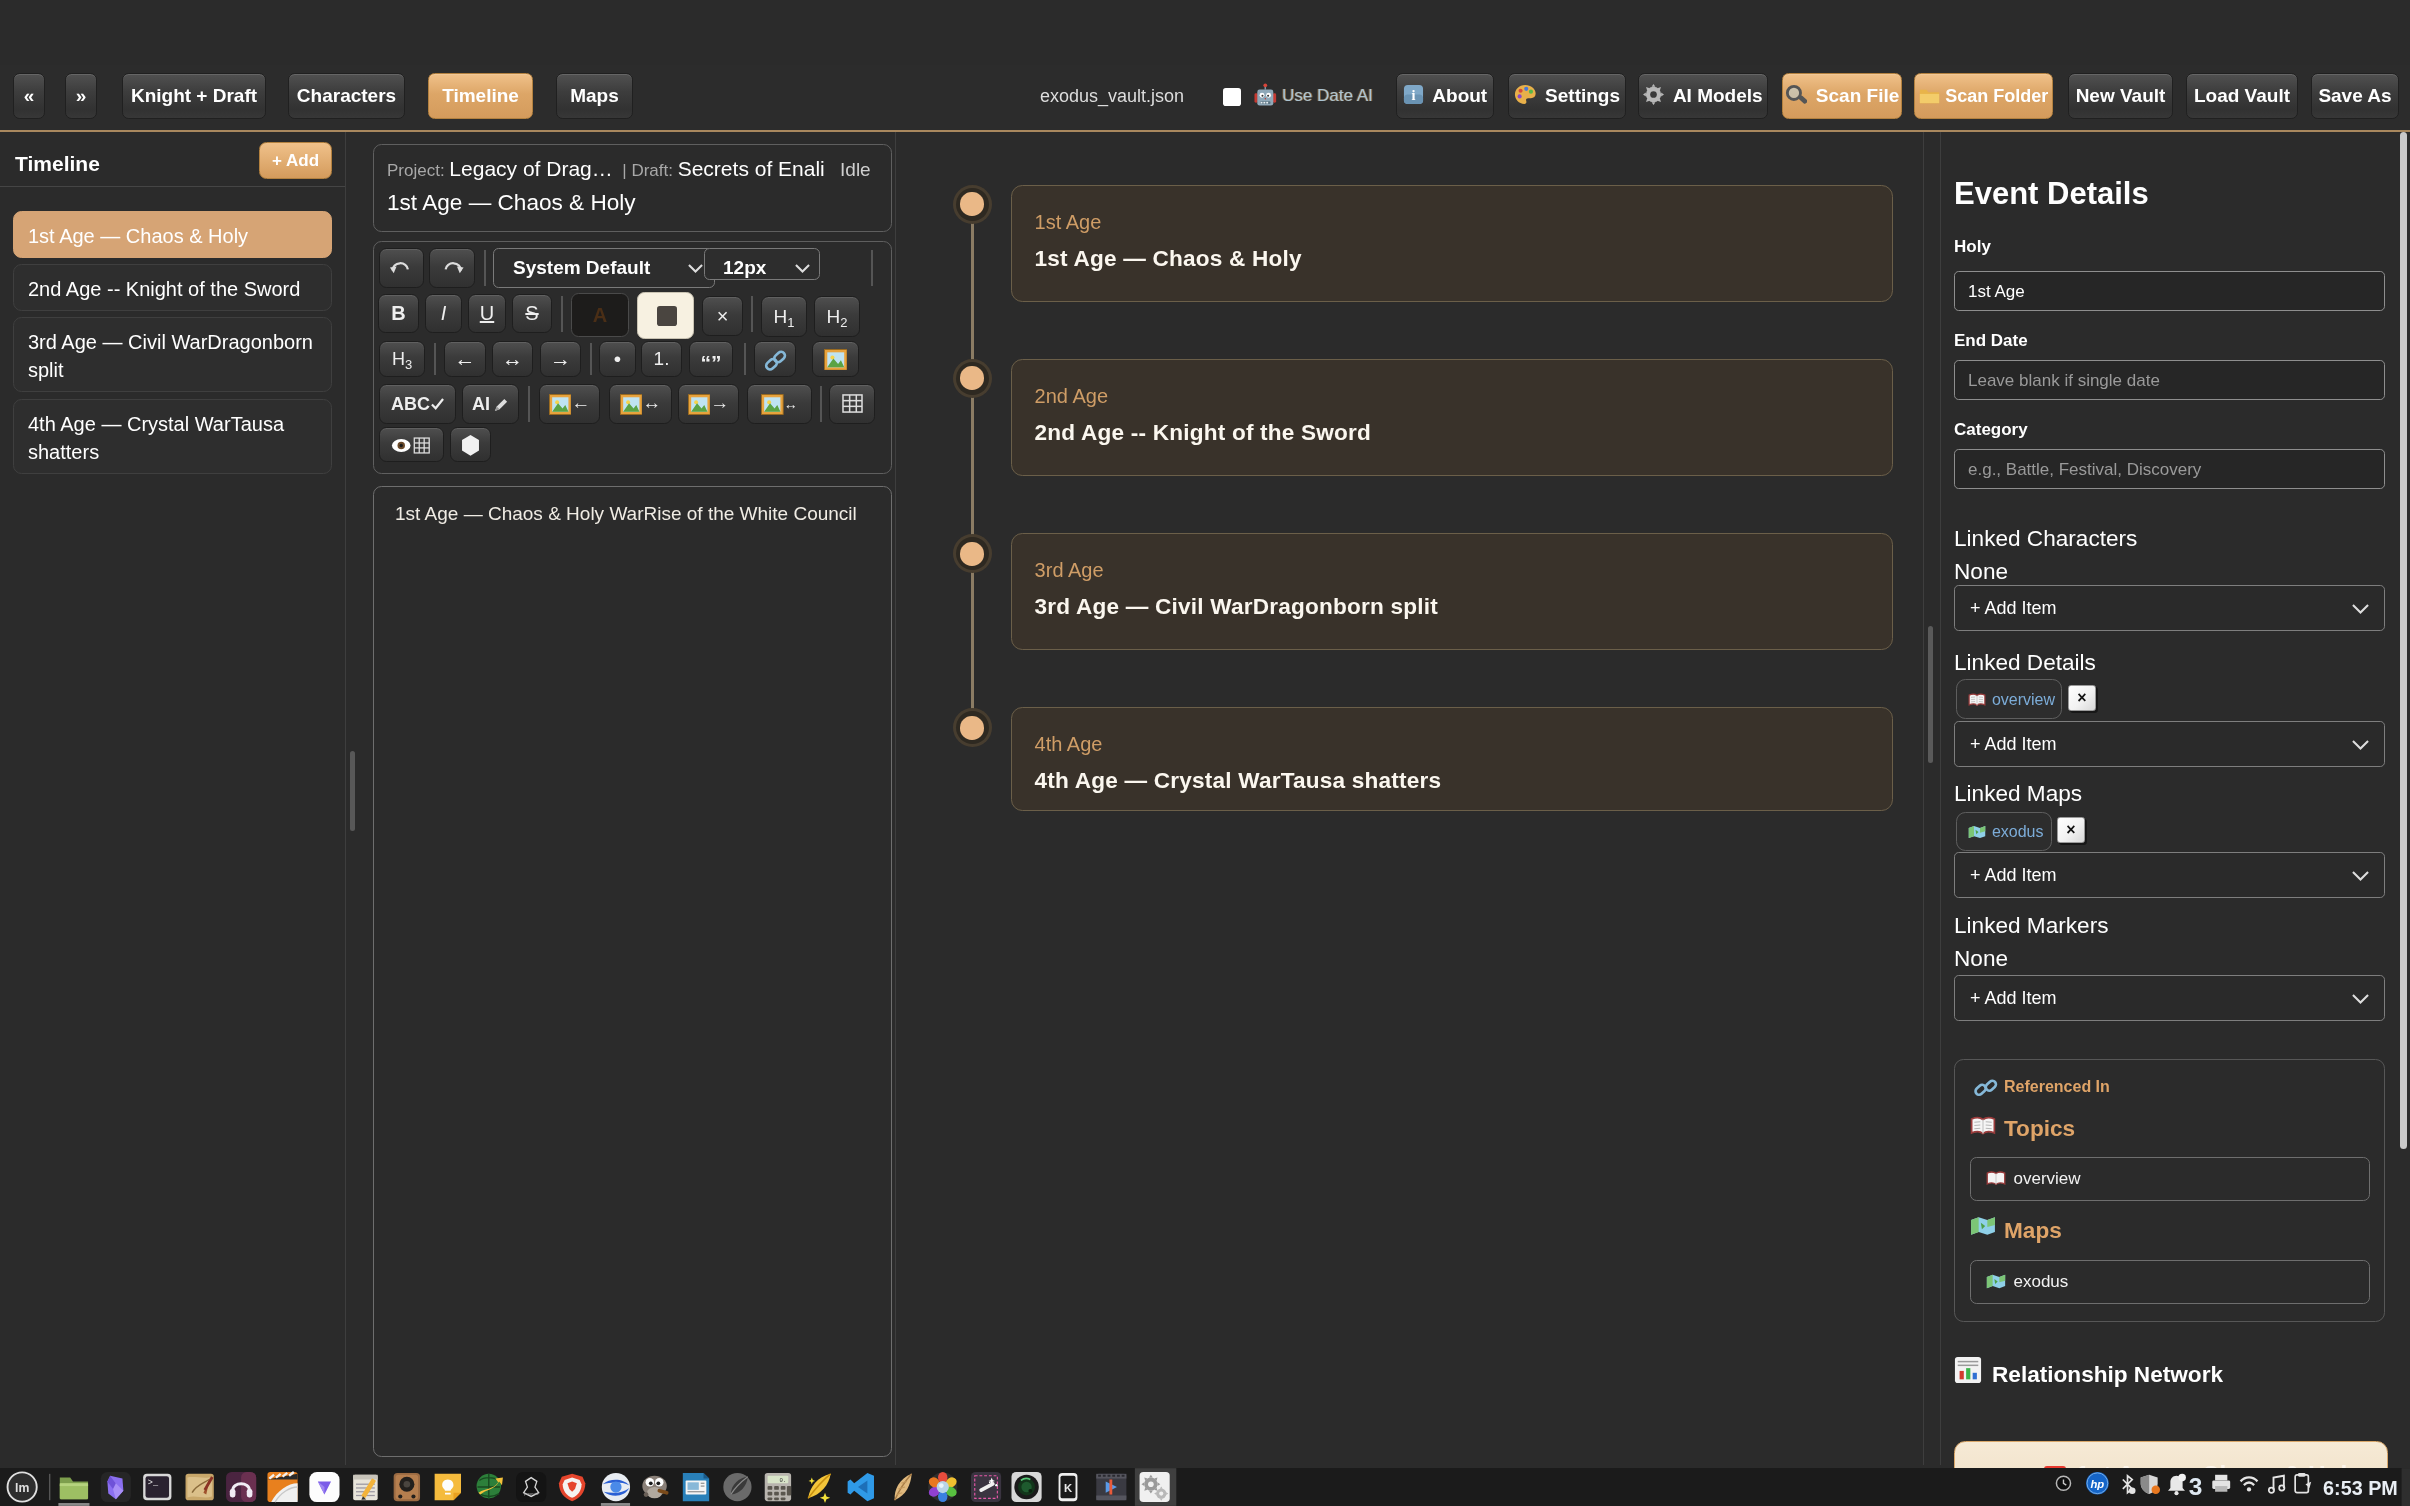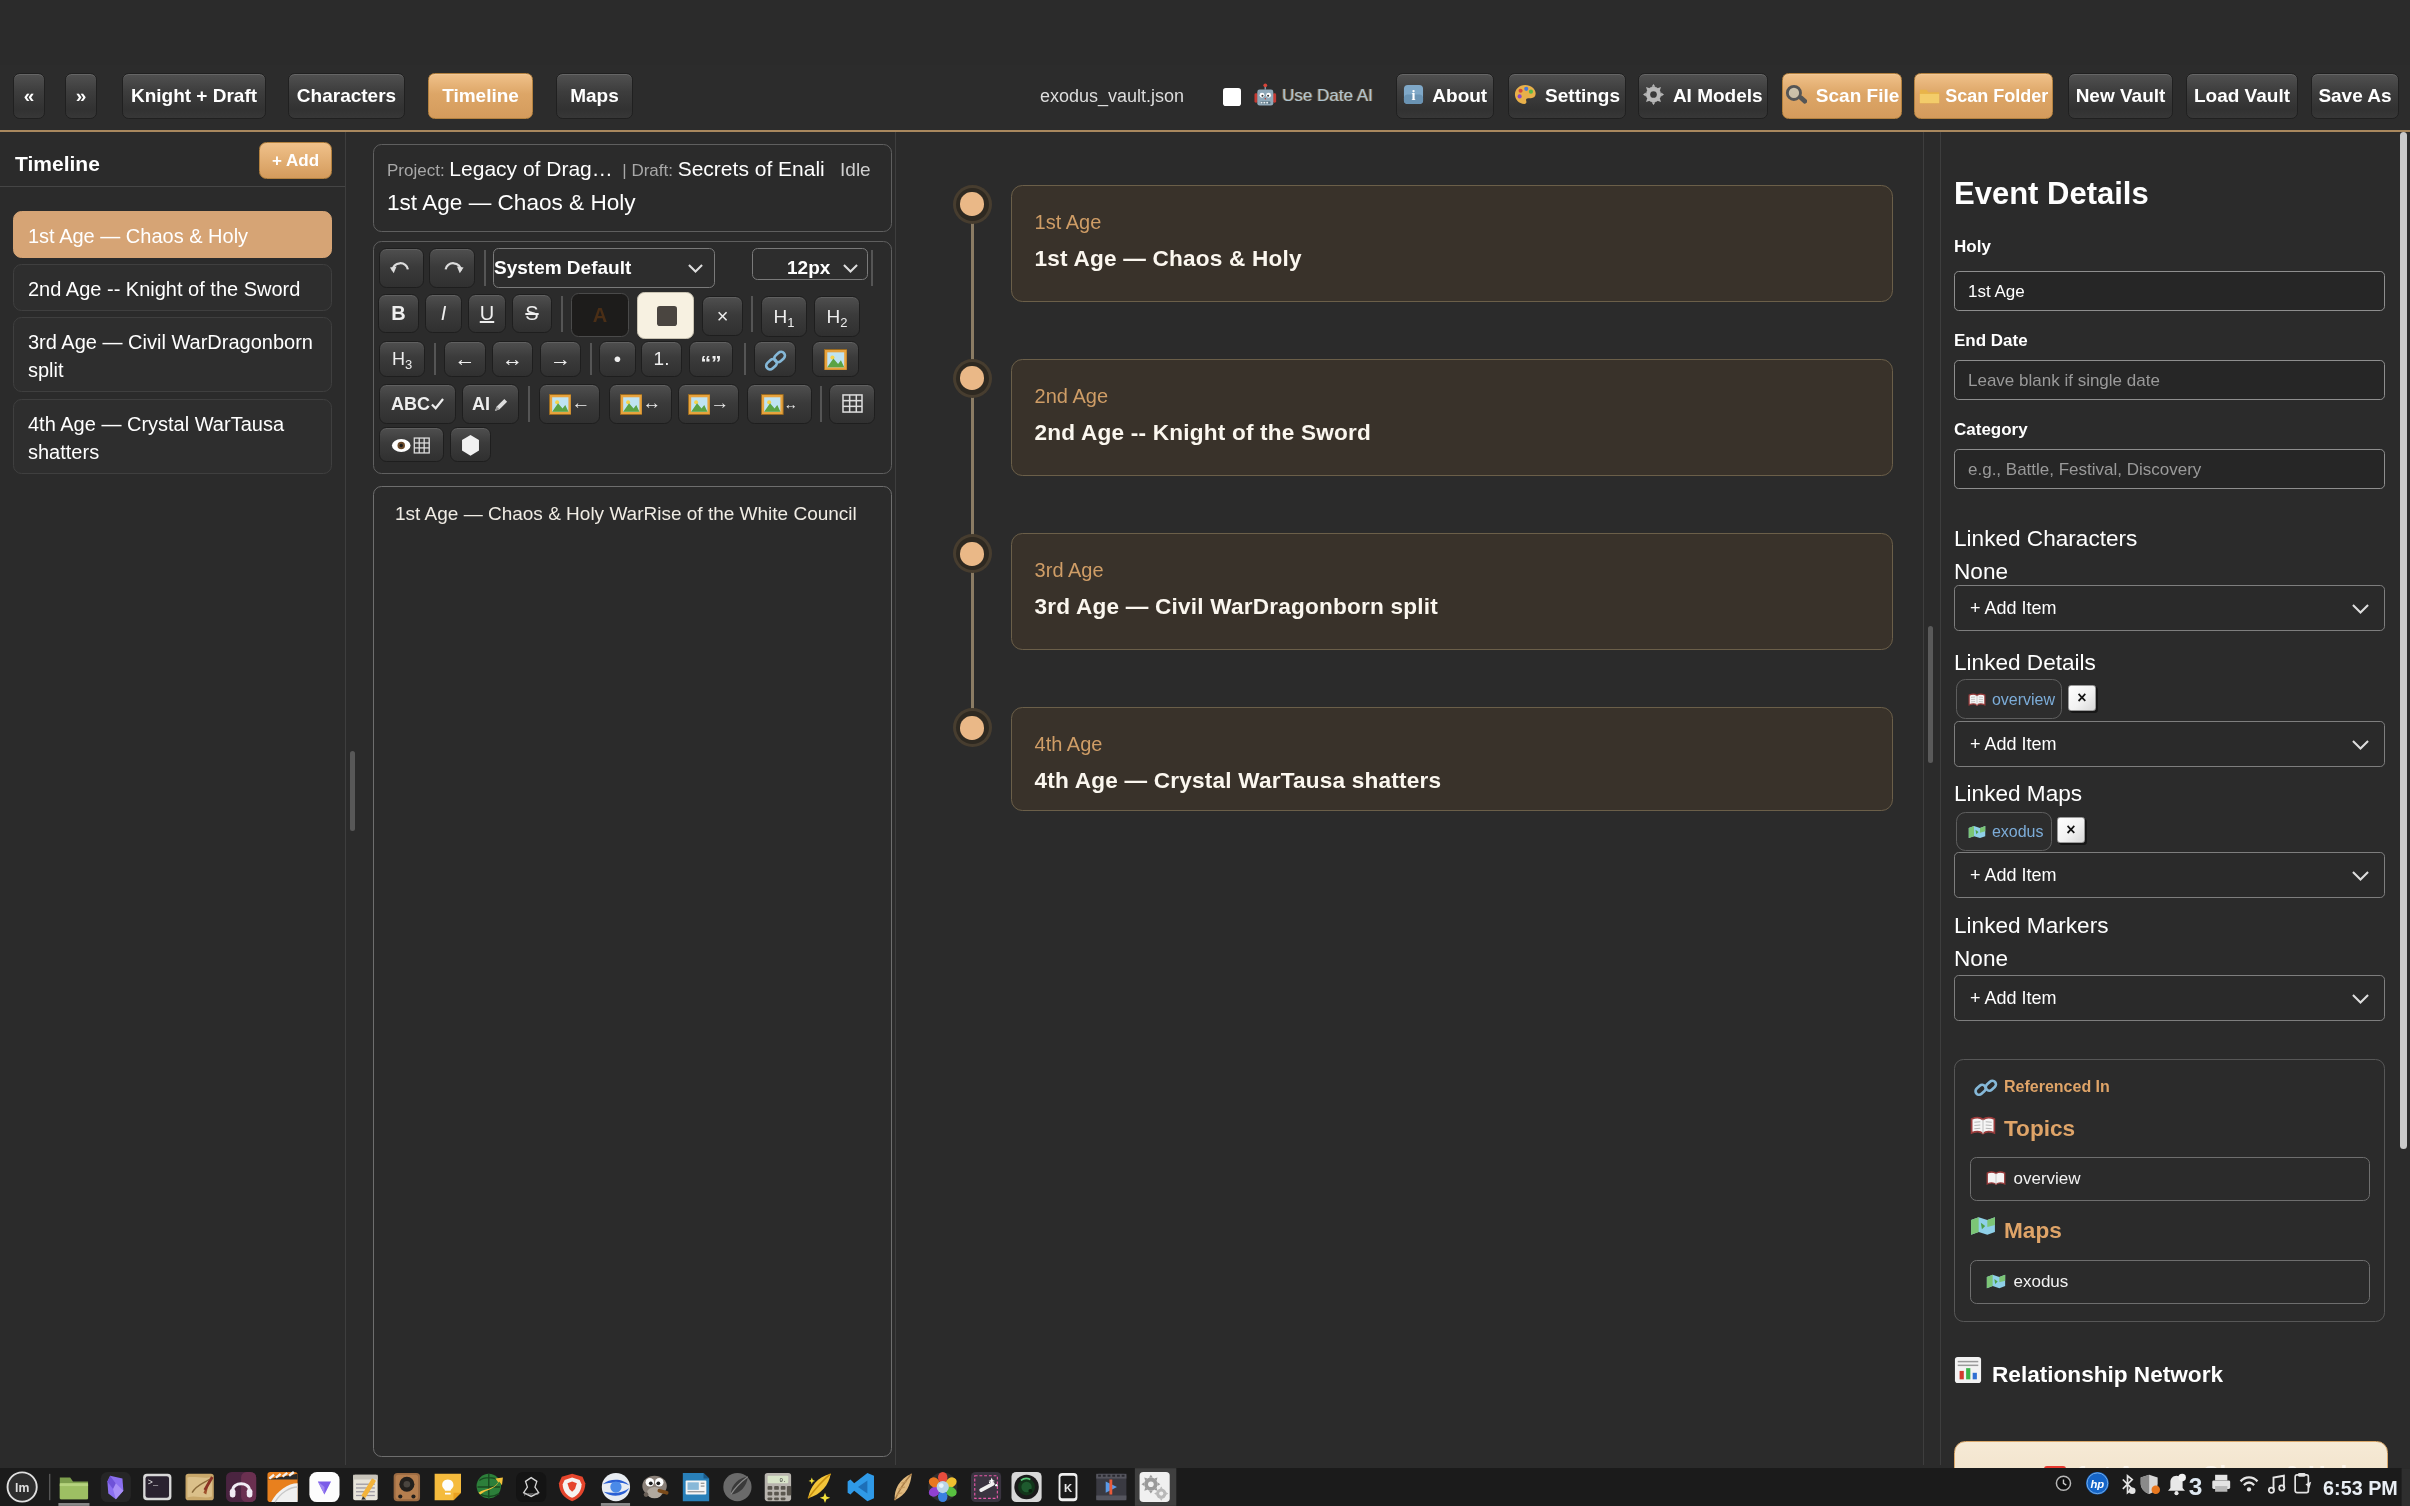--- a/index.html
+++ b/index.html
@@ -147,24 +147,24 @@
 
       <div class="ebtn" style="left:379px; top:116px; width:45px; height:40px;"><svg width="24.5" height="19" viewBox="0 0 26 20" style="margin-top:9.4px;">
             <path d="M4 13 A 8 7 0 0 1 20 12" fill="none" stroke="#ddd" stroke-width="2.4"></path>
             <path d="M1 10 L8 9 L5 16 Z" fill="#ddd"></path>
           </svg></div>
       <div class="ebtn" style="left:429px; top:116px; width:46px; height:40px;"><svg width="24.5" height="19" viewBox="0 0 26 20" style="margin-top:9.4px;">
             <path d="M22 13 A 8 7 0 0 0 6 12" fill="none" stroke="#ddd" stroke-width="2.4"></path>
             <path d="M25 10 L18 9 L21 16 Z" fill="#ddd"></path>
           </svg></div>
       <div class="abs" style="left:484px; top:118px; width:1.9px; height:36px; background:#555;"></div>
-      <div class="abs" style="left:493px; top:116px; width:222px; height:40px; background:#2d2d2d; border:0.9px solid #7a7a7a; border-radius:5.6px; color:#fff; font-size:19px; font-weight:bold; line-height:38px; ">System Default<svg width="15" height="9.4" viewBox="0 0 16 10" style="position:absolute; right:11.3px; top:15px;">
+      <div class="abs" style="left:493px; top:116px; width:222px; height:40px; background:#2d2d2d; border:0.9px solid #7a7a7a; border-radius:5.6px; color:#fff; font-size:19px; font-weight:bold; line-height:38px; padding-left:19px;">System Default<svg width="15" height="9.4" viewBox="0 0 16 10" style="position:absolute; right:11.3px; top:15px;">
             <path d="M1 1 L8 8 L15 1" fill="none" stroke="#ddd" stroke-width="2.2"></path>
           </svg></div>
-      <div class="abs" style="left:752px; top:116px; width:116px; height:32px; background:#2d2d2d; border:0.9px solid #7a7a7a; border-radius:5.6px; color:#fff; font-size:19px; font-weight:bold; line-height:38px; padding-left:34px;">12px<svg width="15" height="9.4" viewBox="0 0 16 10" style="position:absolute; right:9.4px; top:15px;">
+      <div class="abs" style="left:704px; top:116px; width:116px; height:32px; background:#2d2d2d; border:0.9px solid #7a7a7a; border-radius:5.6px; color:#fff; font-size:19px; font-weight:bold; line-height:38px; padding-left:18px;">12px<svg width="15" height="9.4" viewBox="0 0 16 10" style="position:absolute; right:9.4px; top:15px;">
             <path d="M1 1 L8 8 L15 1" fill="none" stroke="#ddd" stroke-width="2.2"></path>
           </svg></div>
       <div class="abs" style="left:871px; top:118px; width:1.9px; height:36px; background:#555;"></div>
 
       <div class="ebtn" style="left:378px; top:162px; width:41px; height:39px; font-weight:bold; font-size:20px; line-height:37px;">B</div>
       <div class="ebtn" style="left:425px; top:162px; width:37px; height:39px; font-style:italic; font-size:20px; line-height:37px;">I</div>
       <div class="ebtn" style="left:468px; top:162px; width:38px; height:39px; text-decoration:underline; font-size:20px; line-height:37px;">U</div>
       <div class="ebtn" style="left:512px; top:162px; width:40px; height:39px; text-decoration:line-through; font-size:20px; line-height:37px;">S</div>
       <div class="abs" style="left:561px; top:164px; width:1.9px; height:36px; background:#555;"></div>
       <div class="abs" style="left:571px; top:161px; width:58px; height:44px; background:#1d1c1b; border:0.9px solid #4a4a4a; border-radius:7.5px; color:#4a2e16; font-size:20px; font-weight:bold; text-align:center; line-height:42px;">A</div>

